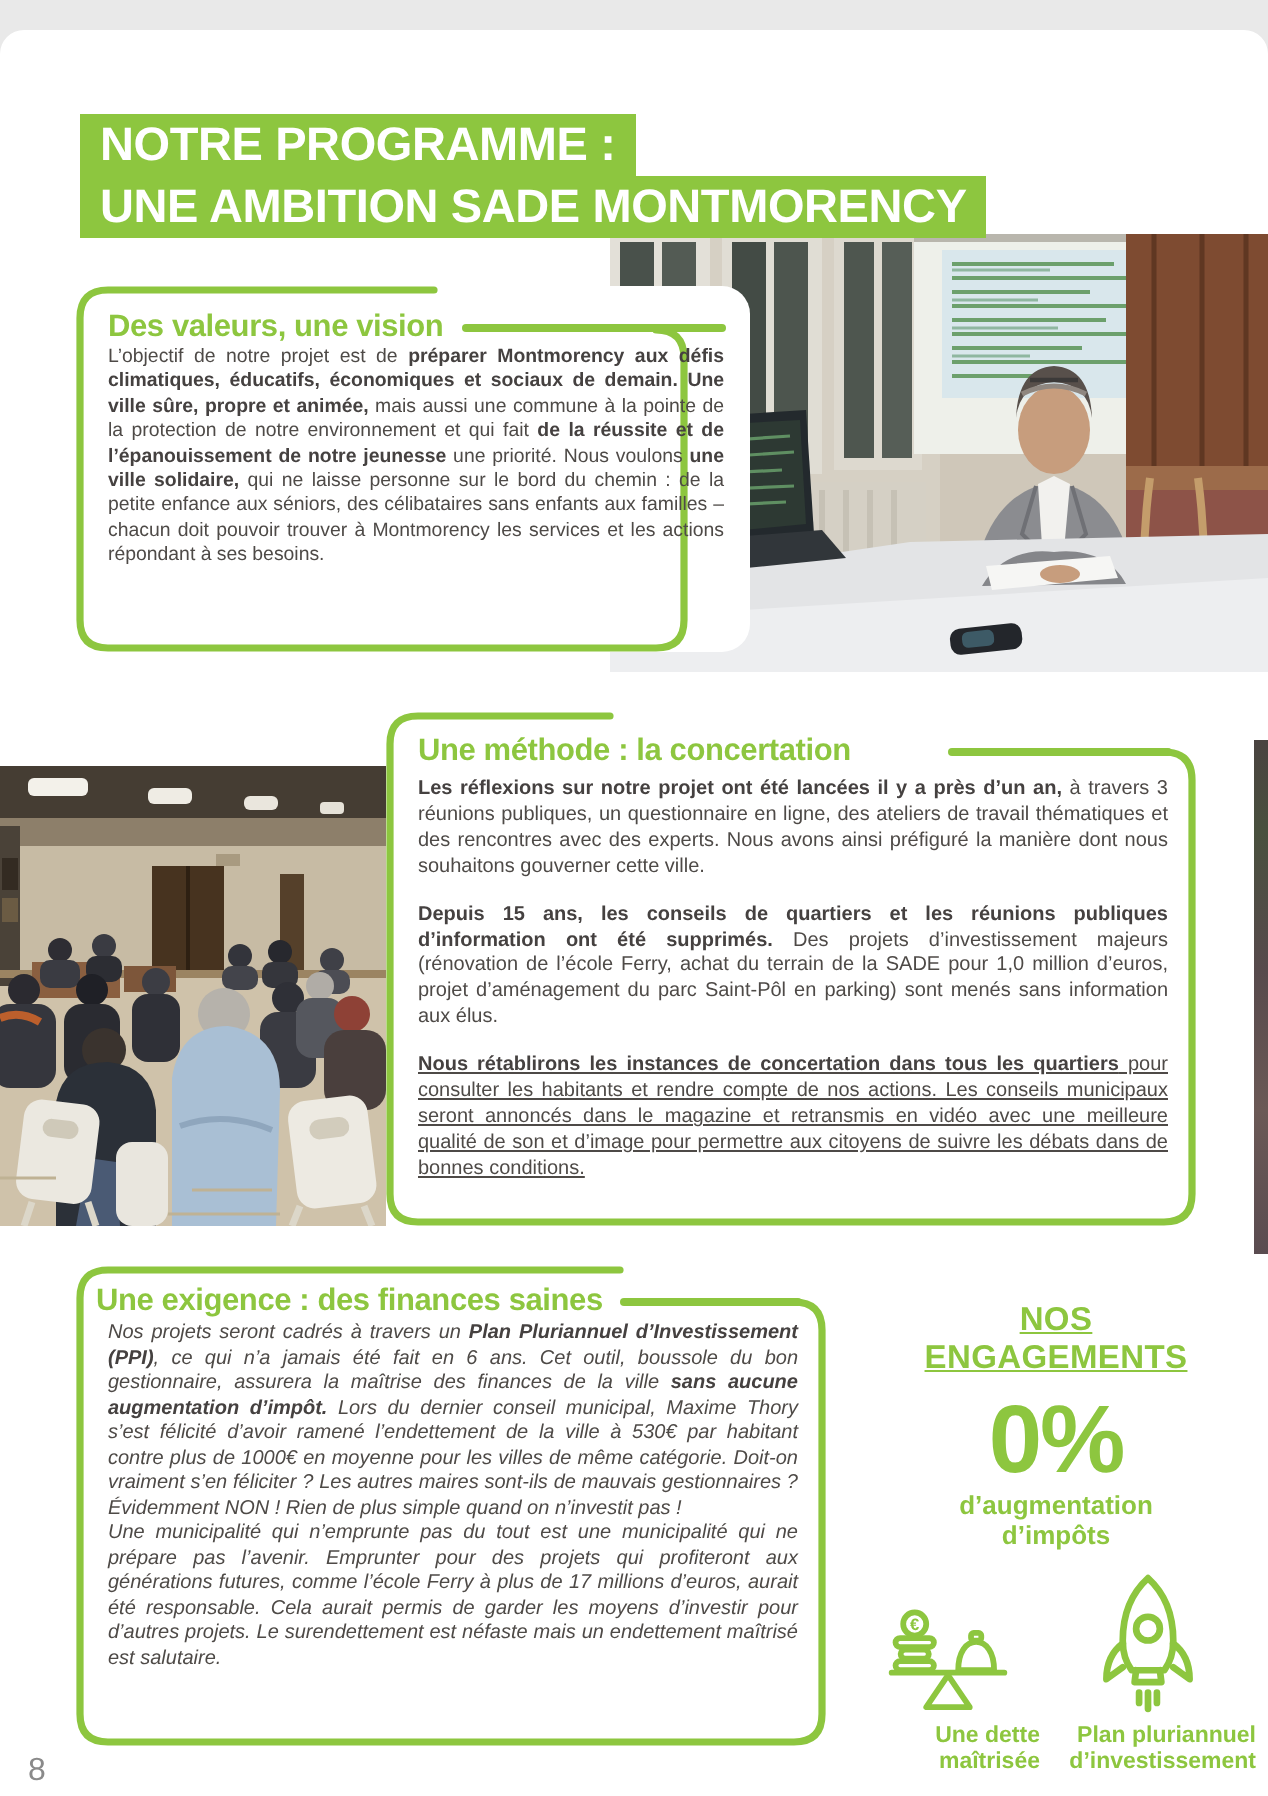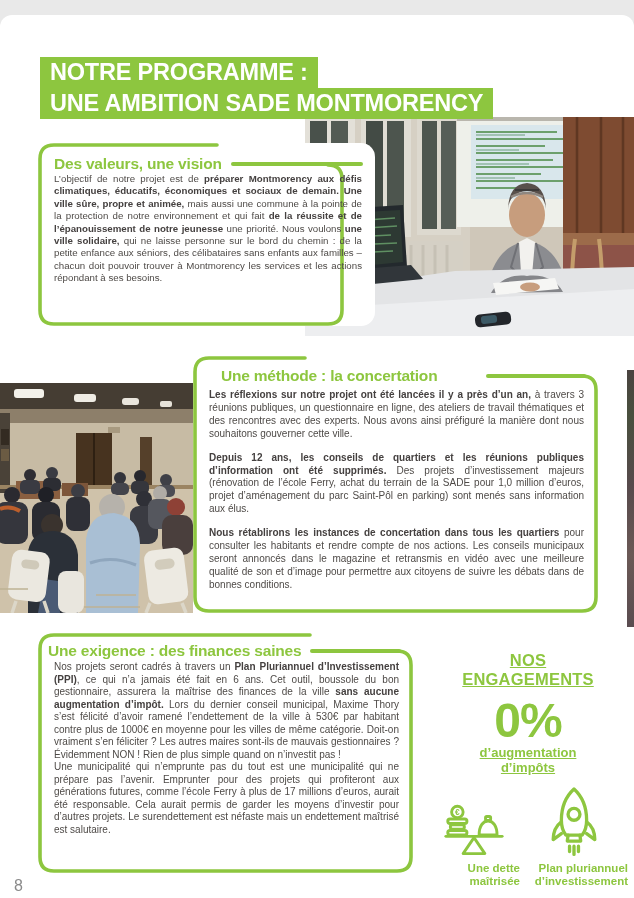--- a/index.html
+++ b/index.html
@@ -22,32 +22,32 @@
   .title-row{position:absolute;display:flex;align-items:center;}
   .sec-title{color:#8dc63f;font-weight:bold;font-size:15.5px;white-space:nowrap;letter-spacing:-0.2px;}
   .title-rule{flex:1;height:3.6px;background:#8dc63f;border-radius:2px;margin-left:9px;}
   .body-text{position:absolute;color:#4e4a47;text-align:justify;}
   .body-text p{margin:0;}
   .bseg{font-weight:bold;color:#454140;}
   #box1{left:38px;top:128px;width:337px;height:183px;}
   #box1 .title-row{left:16px;right:12px;top:12px;}
   #box1 .body-text{left:16px;right:13px;top:30px;font-size:9.7px;line-height:12.4px;}
   #box2{left:193px;top:341px;width:405px;height:257px;}
-  #box2 .title-row{left:28px;right:12px;top:11px;gap:40px;}
+  #box2 .title-row{left:16px;right:12px;top:11px;gap:40px;}
   #box2 .body-text{left:16px;right:14px;top:33px;font-size:10px;line-height:12.9px;}
   #box2 .body-text p{margin-bottom:11px;}
-  #box2 .body-text p:last-child{margin-bottom:0;}
+  #box2 .body-text p:last-child{margin-bottom:0;text-decoration:underline;}
   #box3{left:38px;top:618px;width:375px;height:240px;}
   #box3 .title-row{left:10px;right:12px;top:9px;}
-  #box3 .body-text{left:16px;right:14px;top:28px;font-size:10px;line-height:12.5px;}
+  #box3 .body-text{left:16px;right:14px;top:28px;font-size:10px;line-height:12.5px;font-style:italic;}
   
   .sidebar{position:absolute;left:428px;top:636px;width:200px;text-align:center;color:#8dc63f;}
   .sb-title{font-size:16.5px;font-weight:bold;line-height:19px;width:150px;margin:0 auto;letter-spacing:0.2px;text-decoration:underline;}
   .sb-zero{font-size:48px;font-weight:bold;line-height:46px;margin-top:9px;letter-spacing:-1px;}
-  .sb-caption{font-size:13px;font-weight:bold;line-height:14.5px;width:130px;margin:2px auto 0;text-decoration:underline;}
+  .sb-caption{font-size:13px;font-weight:bold;line-height:14.5px;width:130px;margin:2px auto 0;}
   .commitments{display:flex;margin-top:10px;align-items:flex-end;}
   .commit{display:flex;flex-direction:column;align-items:center;}
   .commit .icon-wrap{display:flex;align-items:flex-end;}
   .commit-label{font-size:11.5px;font-weight:bold;line-height:12.5px;margin-top:5px;text-align:right;}
   .c1{width:92px;}
   .c2{width:108px;}
   
   .page-num{position:absolute;left:14px;top:862px;font-size:16px;color:#8a8a8a;}
 </style>
 </head>
@@ -217,21 +217,21 @@
   <div class="fbox" id="box2">
     <svg class="frame" width="405" height="257" viewBox="0 0 405 257">
       <path d="M112,2 H16 Q2,2 2,16 V241 Q2,255 16,255 H389 Q403,255 403,241 V34 Q403,20 389,20" fill="none" stroke="#8dc63f" stroke-width="3.6" stroke-linecap="round"></path>
     </svg>
     <div class="title-row">
       <span class="sec-title">Une méthode : la concertation</span>
       <span class="title-rule"></span>
     </div>
     <div class="body-text">
       <p><span class="bseg">Les réflexions sur notre projet ont été lancées il y a près d’un an,</span><span> à travers 3 réunions publiques, un questionnaire en ligne, des ateliers de travail thématiques et des rencontres avec des experts. Nous avons ainsi préfiguré la manière dont nous souhaitons gouverner cette ville.</span></p>
-      <p><span class="bseg">Depuis 12 ans, les conseils de quartiers et les réunions publiques d’information ont été supprimés.</span><span> Des projets d’investissement majeurs (rénovation de l’école Ferry, achat du terrain de la SADE pour 1,0 million d’euros, projet d’aménagement du parc Saint-Pôl en parking) sont menés sans information aux élus.</span></p>
+      <p><span class="bseg">Depuis 15 ans, les conseils de quartiers et les réunions publiques d’information ont été supprimés.</span><span> Des projets d’investissement majeurs (rénovation de l’école Ferry, achat du terrain de la SADE pour 1,0 million d’euros, projet d’aménagement du parc Saint-Pôl en parking) sont menés sans information aux élus.</span></p>
       <p><span class="bseg">Nous rétablirons les instances de concertation dans tous les quartiers</span><span> pour consulter les habitants et rendre compte de nos actions. Les conseils municipaux seront annoncés dans le magazine et retransmis en vidéo avec une meilleure qualité de son et d’image pour permettre aux citoyens de suivre les débats dans de bonnes conditions.</span></p>
     </div>
   </div>
 
   <div class="fbox" id="box3">
     <svg class="frame" width="375" height="240" viewBox="0 0 375 240">
       <path d="M272,2 H16 Q2,2 2,16 V224 Q2,238 16,238 H359 Q373,238 373,224 V32 Q373,18 359,18" fill="none" stroke="#8dc63f" stroke-width="3.6" stroke-linecap="round"></path>
     </svg>
     <div class="title-row">
       <span class="sec-title">Une exigence : des finances saines</span>

